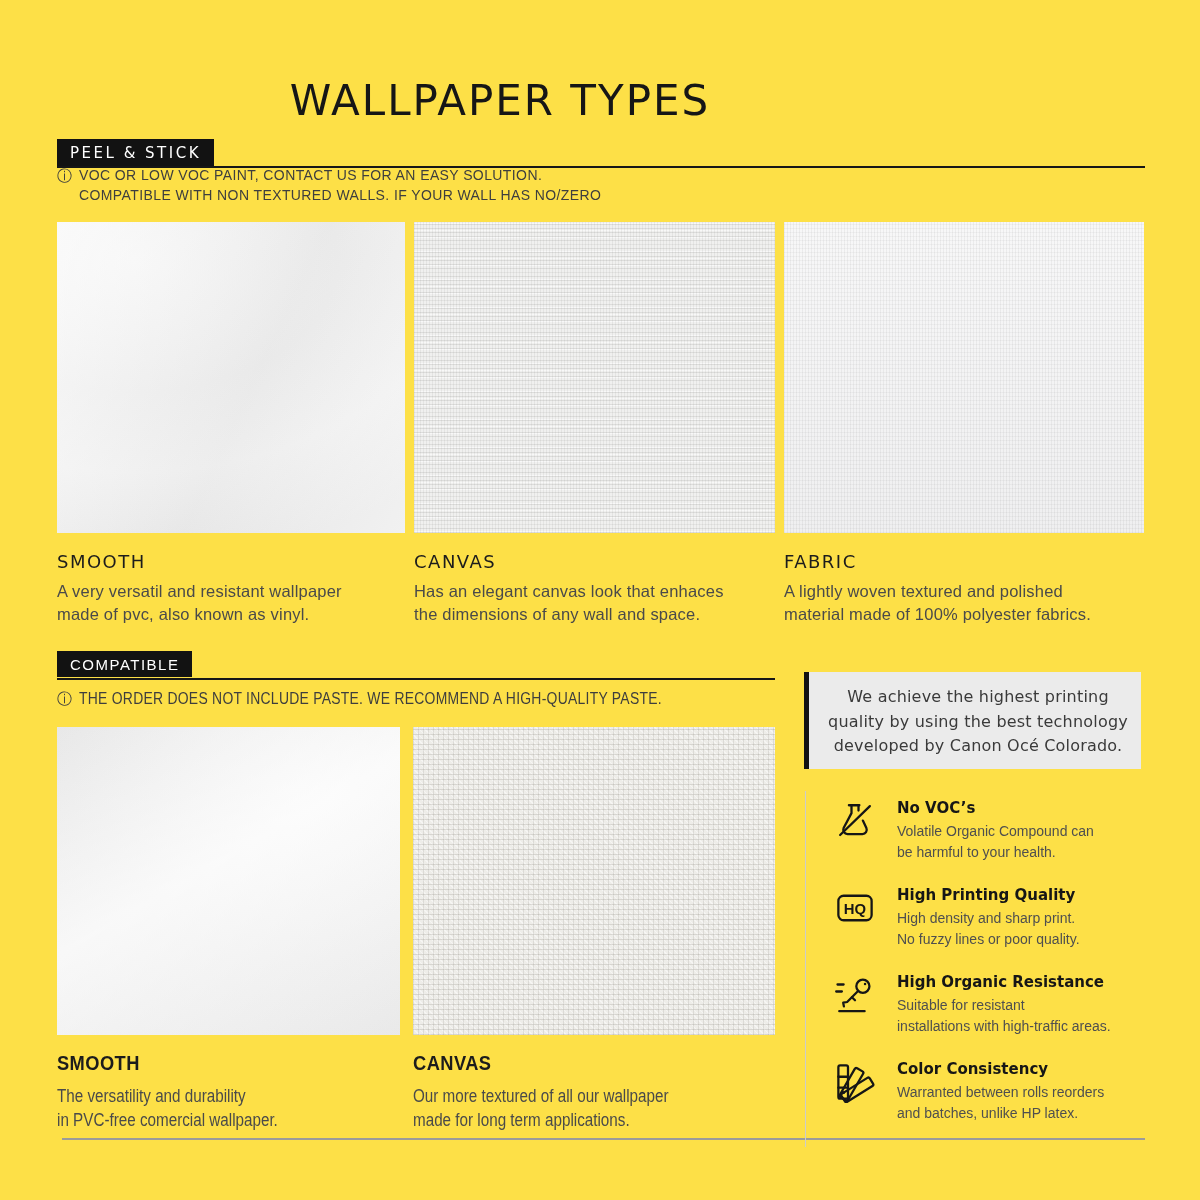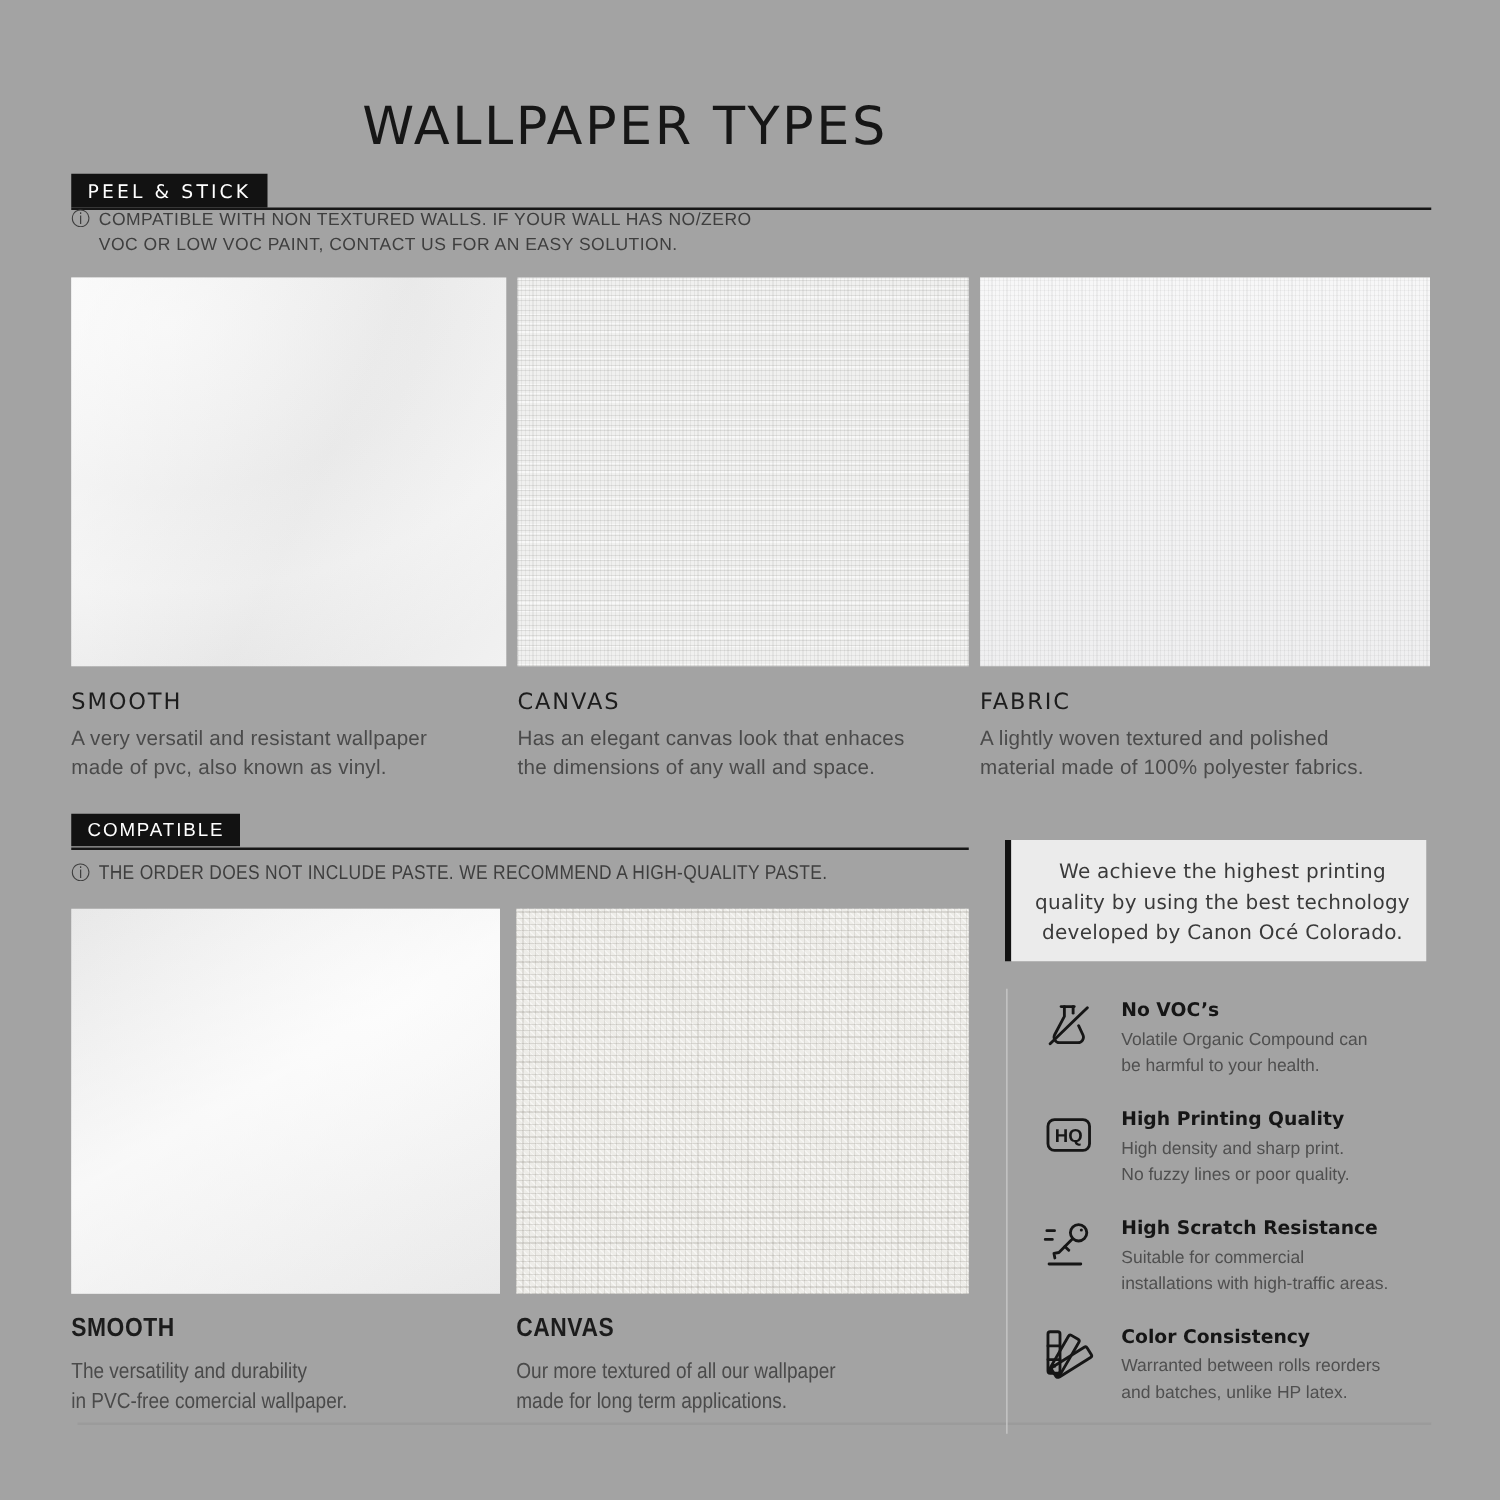--- a/index.html
+++ b/index.html
@@ -1,16 +1,16 @@
 <!DOCTYPE html>
 <html><head>
 <meta charset="utf-8">
 <style>
   html,body{margin:0;padding:0;background:#fff;}
-  #canvas{position:relative;width:1200px;height:1200px;background:#a3a3a3;overflow:hidden;
+  #canvas{position:relative;width:1200px;height:1200px;background:#fde047;overflow:hidden;
           font-family:"Liberation Sans",sans-serif;color:#1c1c1c;}
 
   
   .geo{font-family:"DejaVu Sans","Liberation Sans",sans-serif;}
   .cond{transform:scaleX(.87);transform-origin:left top;}
 
   
   .page-title{position:absolute;left:55px;top:48px;width:890px;text-align:center;
     font-size:42px;letter-spacing:2px;color:#161616;font-weight:normal;}
 
@@ -97,22 +97,22 @@
 
   <h1 class="page-title geo">WALLPAPER TYPES</h1>
 
   <div id="ps-header" class="sec-header">
     <span class="label geo">PEEL &amp; STICK</span>
   </div>
 
   <div id="ps-note" class="note">
     <span class="info-glyph">ⓘ</span>
     <div>
+      <div class="ln">VOC OR LOW VOC PAINT, CONTACT US FOR AN EASY SOLUTION.</div>
       <div class="ln">COMPATIBLE WITH NON TEXTURED WALLS. IF YOUR WALL HAS NO/ZERO</div>
-      <div class="ln">VOC OR LOW VOC PAINT, CONTACT US FOR AN EASY SOLUTION.</div>
     </div>
   </div>
 
   <div id="ps-swatches" class="swatch-row">
     <div class="swatch sw-1 tx-smooth"></div>
     <div class="swatch sw-2 tx-canvas"></div>
     <div class="swatch sw-3 tx-fabric"></div>
   </div>
 
   <div id="ps-captions" class="caption-row">
@@ -206,22 +206,22 @@
         <svg class="icon" width="42" height="42" viewBox="0 0 48 48">
           <circle cx="33" cy="14" r="7.5"></circle>
           <circle cx="35.5" cy="11.5" r="1.4" fill="#161616" stroke="none"></circle>
           <path d="M27.5 19.5 L15 32 l-4.5 .8 .8 4.2"></path>
           <path d="M20.5 26.5 l3.5 3.5"></path>
           <path d="M4 12 h7 M2.5 20 h6.5"></path>
           <path d="M6 42.5 h29"></path>
         </svg>
       </div>
       <div>
-        <p class="f-title">High Scratch Resistance</p>
-        <p class="f-desc"><span>Suitable for commercial</span><br>
+        <p class="f-title">High Organic Resistance</p>
+        <p class="f-desc"><span>Suitable for resistant</span><br>
            <span>installations with high-traffic areas.</span></p>
       </div>
     </div>
 
     <div class="feature">
       <div class="f-icon">
         <svg class="icon" width="42" height="42" viewBox="0 0 48 48">
           <rect x="5" y="5" width="11" height="38" rx="2"></rect>
           <path d="M5 18 h11 M5 30.5 h11"></path>
           <rect x="9" y="34.5" width="3.2" height="3.2" fill="#161616" stroke="none"></rect>

